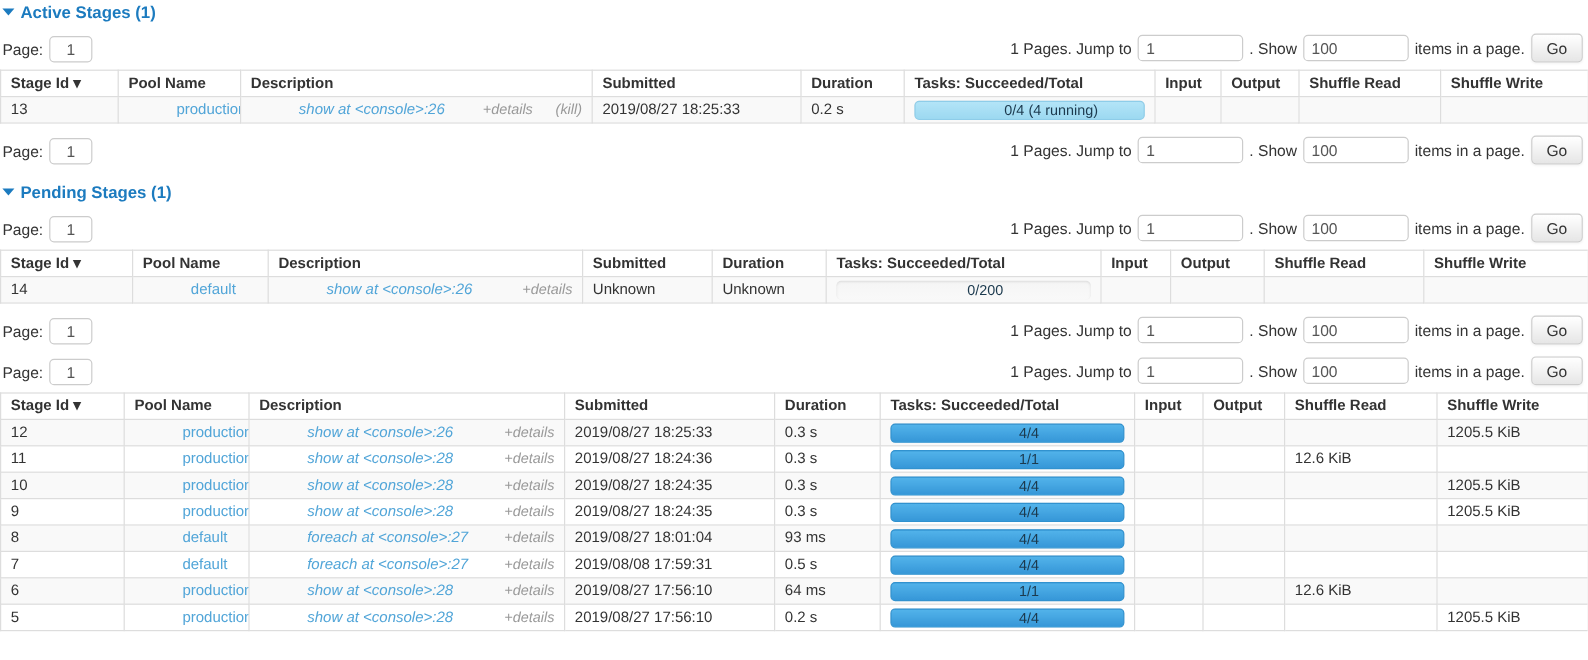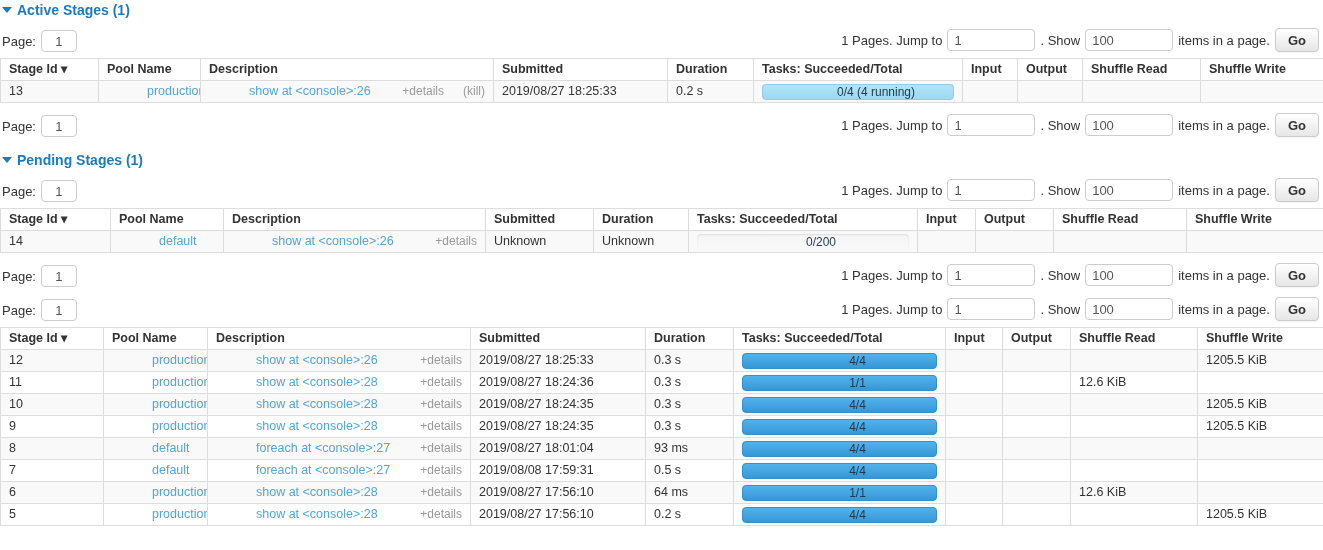--- a/index.html
+++ b/index.html
@@ -26,32 +26,31 @@
     height: 22px; border: 1px solid #ccc; border-radius: 4px;
     padding: 1px 6px; font-size: 13px; font-family: inherit; color: #555; background: #fff;
   }
   .page-input { width: 36px; text-align: center; color: #999; }
   .jump-input, .show-input { width: 88px; }
   .go-btn {
     height: 24px; padding: 1px 12px; border: 1px solid #ccc; border-radius: 4px;
     background: linear-gradient(#ffffff, #e6e6e6); color: #333;
     font-size: 13px; font-family: inherit; cursor: pointer;
     box-shadow: 0 1px 2px rgba(0,0,0,0.05);
-    font-weight: bold;
   }
   table.stage-table { width: 1323px; border-collapse: collapse; table-layout: fixed; }
   .stage-table th, .stage-table td {
     border: 1px solid #ddd; padding: 3px 8px; text-align: left;
     font-size: 12.5px; line-height: 15px; white-space: nowrap; overflow: hidden;
   }
   .stage-table th { font-weight: bold; cursor: pointer; background: #fff; }
   .stage-table td { height: 21px; }
   tr.striped td { background: #f9f9f9; }
   a.tbl-link { color: var(--link); text-decoration: none; cursor: pointer; padding-left: 40px; }
-  .desc-wrap { display: flex; align-items: center; justify-content: space-between; }
+  .desc-wrap { display: flex; align-items: center; justify-content: space-between; font-style: italic; }
   .desc-right { display: flex; gap: 19px; }
   .muted-link { color: #999; font-size: 12px; cursor: pointer; }
   td.tasks-cell { padding-top: 2px; padding-bottom: 2px; }
   .progress {
     position: relative; height: 16px; border-radius: 4px;
     background: linear-gradient(#f5f5f5, #f9f9f9);
     box-shadow: inset 0 1px 2px rgba(0,0,0,0.1);
   }
   .bar {
     position: absolute; top: 0; left: 0; bottom: 0; width: 100%;

